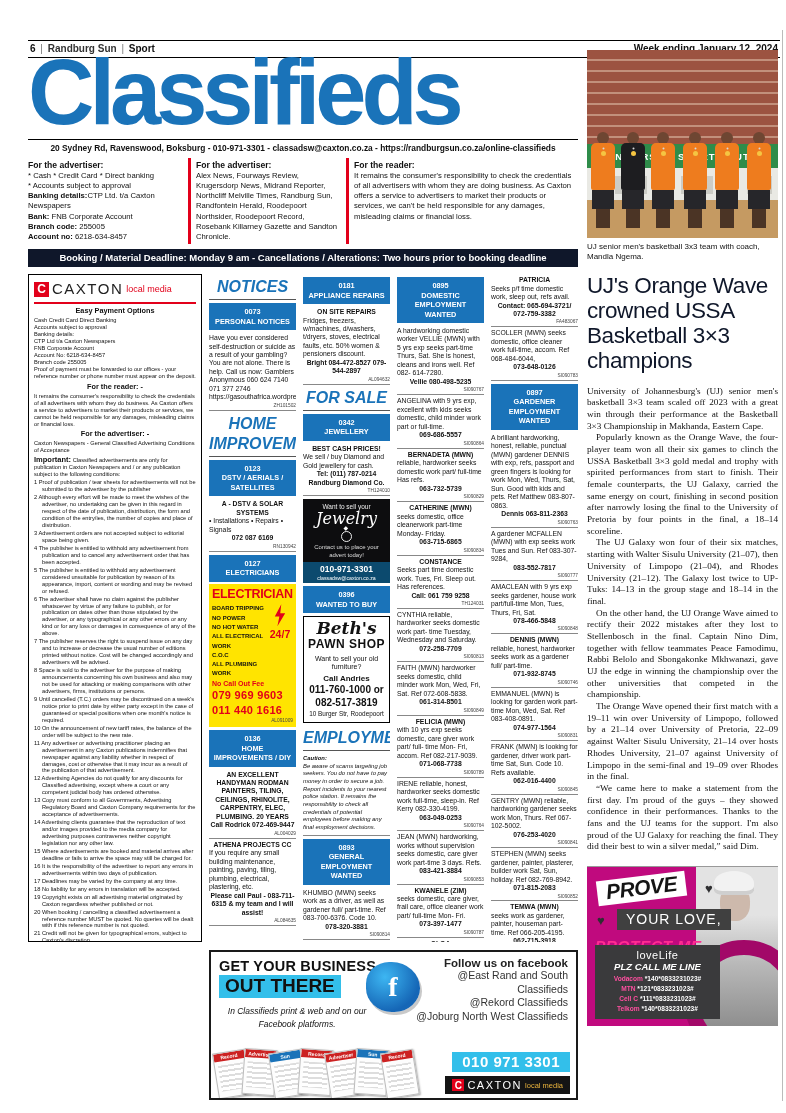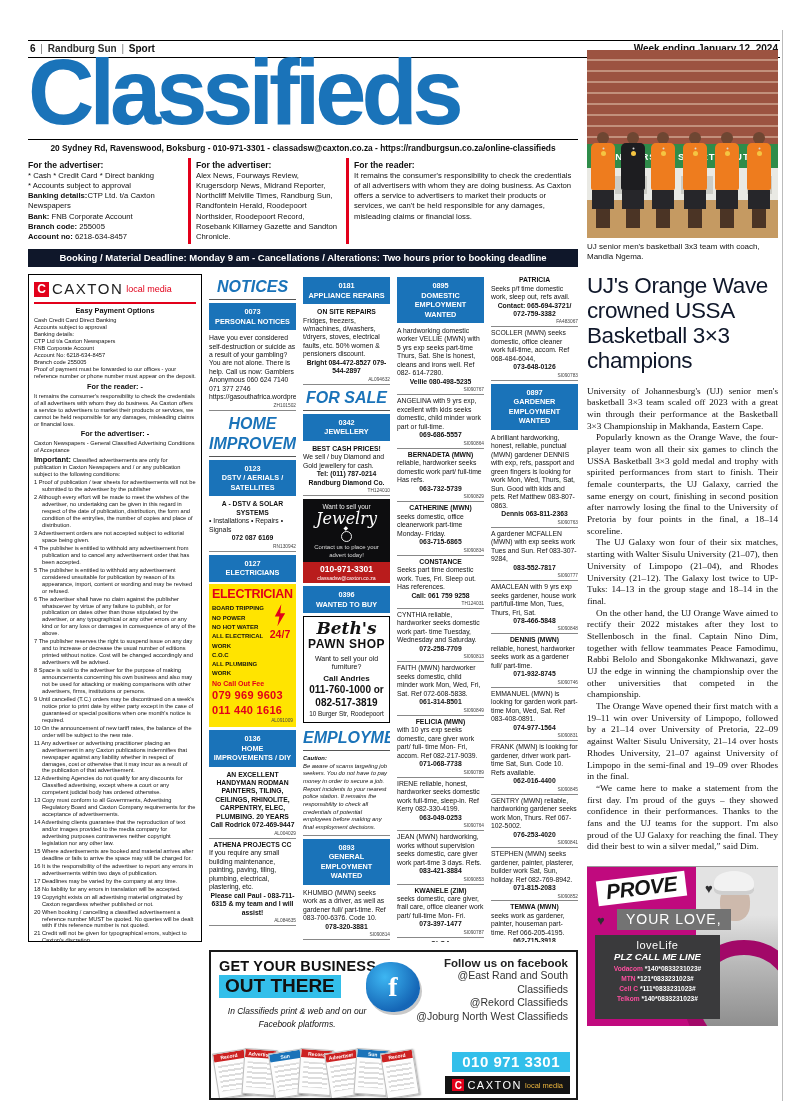--- a/index.html
+++ b/index.html
@@ -63,21 +63,21 @@
   .elec-nofee { color:#e2001a; font-weight:bold; font-size:7px; margin-top:1px; }
   .elec-phone { color:#e2001a; font-weight:900; font-size:11px; line-height:1.3; letter-spacing:.3px; }
   .elec .ad-ref { border-bottom:none; }
 
   .jewel { background:#0d0d0f; color:#fff; padding:4px 3px 0; margin:3px 0 2px; text-align:center; }
   .jewel-want { font-size:6.5px; color:#eee; }
   .jewel-script { font-family:"DejaVu Serif", serif; font-style:italic; font-size:16px; line-height:1.05; }
   .ring-icon { width:11px; height:11px; border:1.5px solid #eee; border-radius:50%; margin:3px auto 2px; position:relative; }
   .ring-icon::before { content:"◆"; position:absolute; top:-7px; left:1.5px; font-size:6px; color:#fff; }
   .jewel-contact { font-size:6px; color:#ddd; }
-  .jewel-blue { background:#b91c1c; margin:3px -3px 0; padding:2px 0 2px; }
+  .jewel-blue { background:#0c4a6e; margin:3px -3px 0; padding:2px 0 2px; }
   .jewel-phone { font-weight:bold; font-size:8.5px; }
   .jewel-email { font-size:5.2px; }
 
   .pawn { border:1.6px solid #000; padding:4px 2px; margin:3px 0 2px; text-align:center; background:#fff; }
   .pawn-brand { font-family:"DejaVu Serif", serif; font-style:italic; font-weight:bold; font-size:17px; line-height:.9; }
   .pawn-title { font-weight:900; font-size:12px; letter-spacing:.5px; }
   .pawn-q { font-size:7px; margin-top:3px; }
   .pawn-call { font-weight:bold; font-size:8px; margin-top:2px; }
   .pawn-phone { font-weight:900; font-size:10px; }
   .pawn-addr { font-size:6.4px; margin-top:1px; }
@@ -128,23 +128,23 @@
 
   .lovelife { margin-top:13px; height:160px; background:#c00a7e; position:relative; overflow:hidden; border-top:1px solid #999; }
   .ll-woman { position:absolute; right:0; top:0; width:82px; height:160px; background:linear-gradient(180deg, #e3e3e3 0 30%, #b9b9b9 60%, #8e8e8e); }
   .ll-woman .head { position:absolute; top:18px; left:24px; width:30px; height:36px; border-radius:45%; background:#cdb9ac; }
   .ll-woman .wrap { position:absolute; top:4px; left:18px; width:40px; height:24px; border-radius:50% 50% 20% 20%; background:#f2f2f2; box-shadow:inset 0 -4px 0 #cfcfcf; }
   .ll-ring { position:absolute; right:-26px; bottom:-34px; width:120px; height:120px; border:15px solid #a20868; border-radius:50%; }
   .ll-prove { position:absolute; left:10px; top:9px; background:#fff; color:#141414; font-weight:900; font-size:21px; font-style:italic; padding:0 9px 1px; transform:rotate(-7deg); letter-spacing:-.5px; }
   .ll-heart { position:absolute; color:#2f2f31; font-size:13px; }
   .ll-heart.h1 { left:118px; top:14px; }
   .ll-heart.h2 { left:10px; top:46px; }
-  .ll-yourlove { position:absolute; left:30px; top:42px; background:#737373; color:#fff; font-size:14px; padding:2px 9px 3px; letter-spacing:1px; }
+  .ll-yourlove { position:absolute; left:30px; top:42px; background:#404040; color:#fff; font-size:14px; padding:2px 9px 3px; letter-spacing:1px; }
   .ll-protect { position:absolute; left:8px; top:70px; color:#ff2d92; font-weight:900; font-style:italic; font-size:15.5px; letter-spacing:.5px; }
-  .ll-box { position:absolute; left:8px; bottom:7px; background:#3a3a3c; color:#fff; padding:4px 6px 15px; width:125px; }
+  .ll-box { position:absolute; left:8px; bottom:7px; background:#3a3a3c; color:#fff; padding:4px 6px 5px; width:125px; }
   .ll-brand { font-size:11px; text-align:center; letter-spacing:.5px; }
   .ll-line { font-weight:900; font-style:italic; font-size:9.5px; text-align:center; margin-bottom:2px; }
   .ll-num { font-size:6.6px; font-weight:bold; text-align:center; line-height:1.5; white-space:nowrap; }
   .ll-net { color:#ff4fa0; }
   .ll-code { color:#fff; }
 </style>
 </head>
 <body>
 
 <div class="page">

